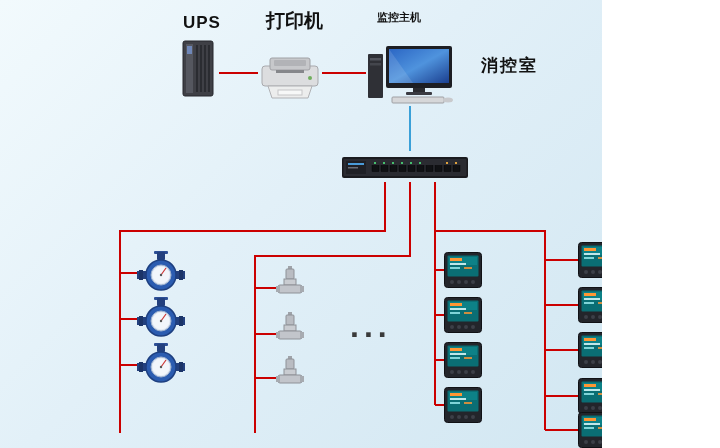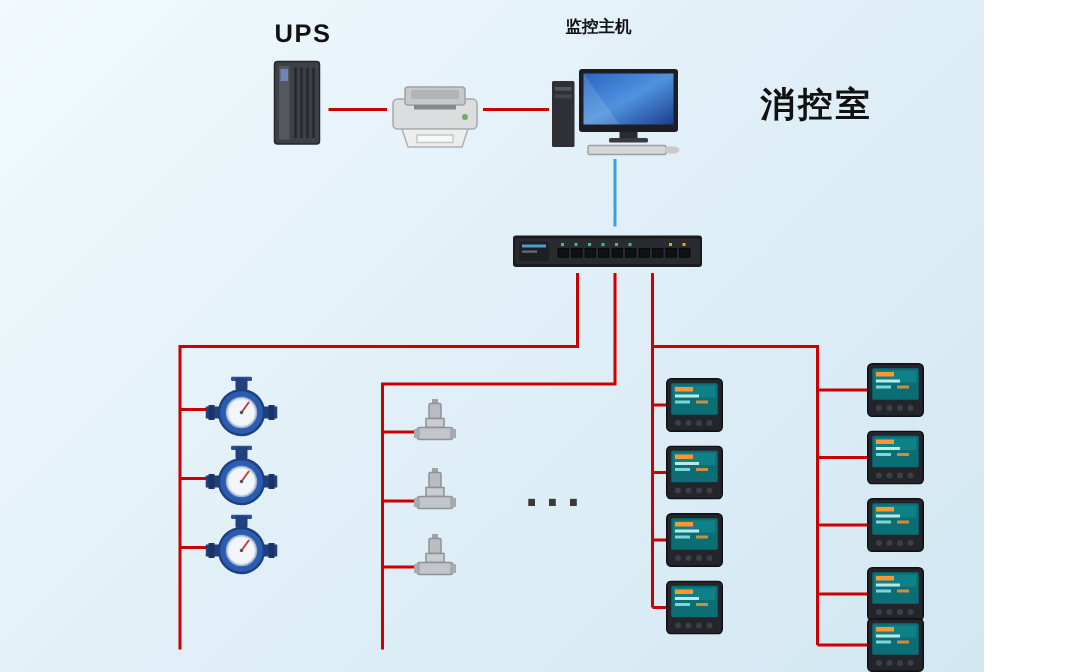--- a/index.html
+++ b/index.html
@@ -1,32 +1,32 @@
 <!DOCTYPE html>
 <html style="--connection-red: #cb0000; --connection-blue: #3aa0d8; --background-start: #f2fafd; --background-end: #d2e7f2;"><head>
 <meta charset="utf-8">
 <style>
   html,body{margin:0;padding:0;}
   body{font-family:"Liberation Sans","DejaVu Sans",sans-serif;}
   .stage{
     position:relative;
-    width:656px;height:448px;
+    width:602px;height:448px;
     overflow:hidden;
     background:linear-gradient(135deg,var(--background-start,#f2fafd) 0%,#e2f0f8 45%,var(--background-end,#d2e7f2) 100%);
   }
   .stage *{box-sizing:border-box;}
   .lines{position:absolute;left:0;top:0;width:720px;height:448px;}
   .red-line{stroke:var(--connection-red,#cb0000);stroke-width:2;fill:none;}
   .blue-line{stroke:var(--connection-blue,#3aa0d8);stroke-width:2;fill:none;}
   .device{position:absolute;}
   .lbl{position:absolute;color:#111;font-weight:bold;white-space:nowrap;}
   .lbl-ups{left:183px;top:13px;font-size:17px;letter-spacing:1px;}
   .lbl-printer{left:266px;top:8px;font-size:19px;}
   .lbl-host{left:377px;top:10px;font-size:11px;}
-  .lbl-room{left:507px;top:54px;font-size:23px;letter-spacing:2px;font-family:Liberation Mono, monospace;}
+  .lbl-room{left:481px;top:54px;font-size:17px;letter-spacing:2px;font-family:Liberation Mono, monospace;}
   .lbl-ellipsis{left:350px;top:308px;font-size:32px;font-weight:bold;color:#3a3a3a;letter-spacing:5px;}
 </style>
 </head>
 <body>
 
 <div class="stage">
 
   <svg width="0" height="0" style="position:absolute" aria-hidden="true">
     <defs>
       <linearGradient id="scr" x1="0" y1="0" x2="1" y2="1">
@@ -163,20 +163,21 @@
       <polyline class="red-line" points="545,350 580,350"></polyline>
       <polyline class="red-line" points="545,396 580,396"></polyline>
       <polyline class="red-line" points="545,430 580,430"></polyline>
     </g>
     <g>
       <polyline class="blue-line" points="410,106 410,151"></polyline>
     </g>
   </svg>
 
   <div class="lbl lbl-ups">UPS</div>
+  <div class="lbl lbl-printer">打印机</div>
   <div class="lbl lbl-host">监控主机</div>
   <div class="lbl lbl-room">消控室</div>
   <div class="lbl lbl-ellipsis">...</div>
 
   <svg class="device" style="left:176px;top:38px" width="44" height="60">
       <use href="#sym-ups"></use>
     </svg>
   <svg class="device" style="left:258px;top:54px" width="64" height="48">
       <use href="#sym-printer"></use>
     </svg>

